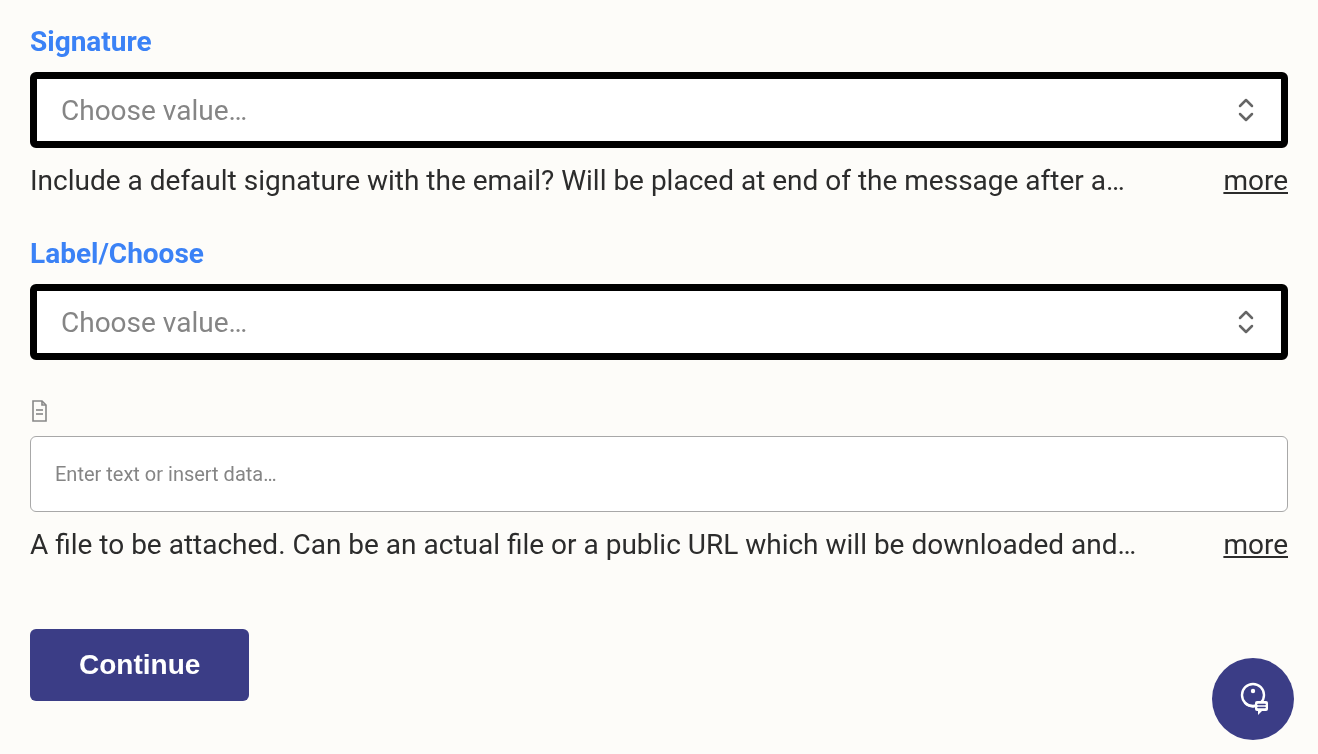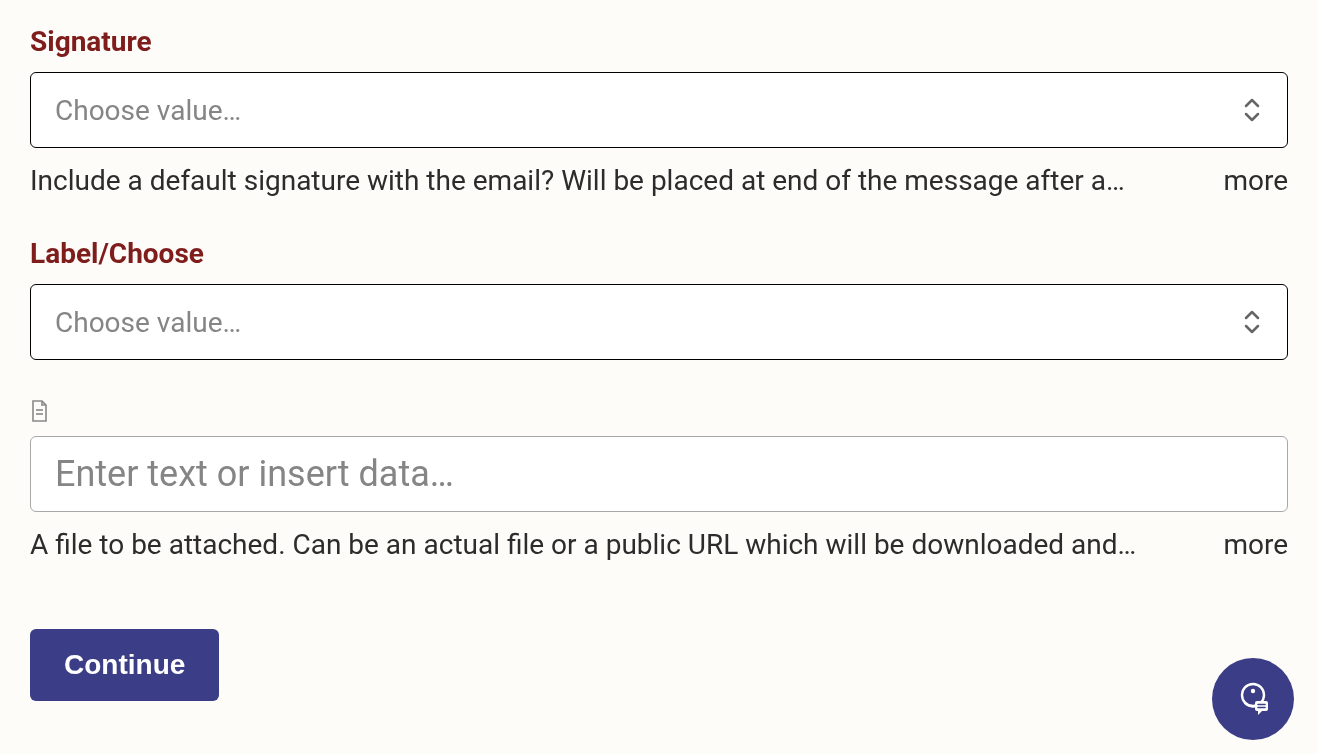--- a/index.html
+++ b/index.html
@@ -15,36 +15,36 @@
       padding: 25px 30px 30px 30px;
       position: relative;
       color: #2c2c2c;
     }
     .field-group {
       margin-bottom: 40px;
     }
     .field-label {
       font-size: 28px;
       font-weight: 700;
-      color: #7f1d1d;
+      color: #3b82f6;
       margin-bottom: 14px;
       display: flex;
       align-items: center;
       gap: 10px;
       text-align: right;
     }
     .doc-icon {
       display: inline-flex;
       align-items: center;
       color: #888;
     }
     .select-box {
       width: 100%;
       height: 76px;
-      border: 1px solid #000000;
+      border: 7px solid #000000;
       border-radius: 6px;
       background: #fff;
       display: flex;
       align-items: center;
       justify-content: space-between;
       padding: 0 24px;
       cursor: pointer;
     }
     .select-placeholder {
       font-size: 28px;
@@ -57,21 +57,21 @@
       justify-content: center;
       color: #666;
       line-height: 0.5;
     }
     .text-input {
       width: 100%;
       height: 76px;
       border: 1px solid #a8a8a8;
       border-radius: 6px;
       background: #fff;
-      font-size: 36px;
+      font-size: 20px;
       padding: 0 24px;
       color: #2c2c2c;
       font-family: inherit;
     }
     .text-input::placeholder {
       color: #858585;
     }
     .help-row {
       display: flex;
       align-items: center;
@@ -83,31 +83,32 @@
       font-size: 28px;
       color: #2c2c2c;
       white-space: nowrap;
       overflow: hidden;
       text-overflow: ellipsis;
       flex: 1;
     }
     .more-link {
       font-size: 28px;
       color: #2c2c2c;
+      text-decoration: underline;
       cursor: pointer;
       flex-shrink: 0;
     }
     .continue-btn {
       background: #3b3d86;
       color: #fff;
       font-size: 28px;
       font-weight: 700;
       border: none;
       border-radius: 6px;
-      padding: 20px 34px;
+      padding: 20px 49px;
       cursor: pointer;
       margin-top: 28px;
     }
     .fab {
       position: absolute;
       bottom: 14px;
       right: 24px;
       width: 82px;
       height: 82px;
       border-radius: 50%;

